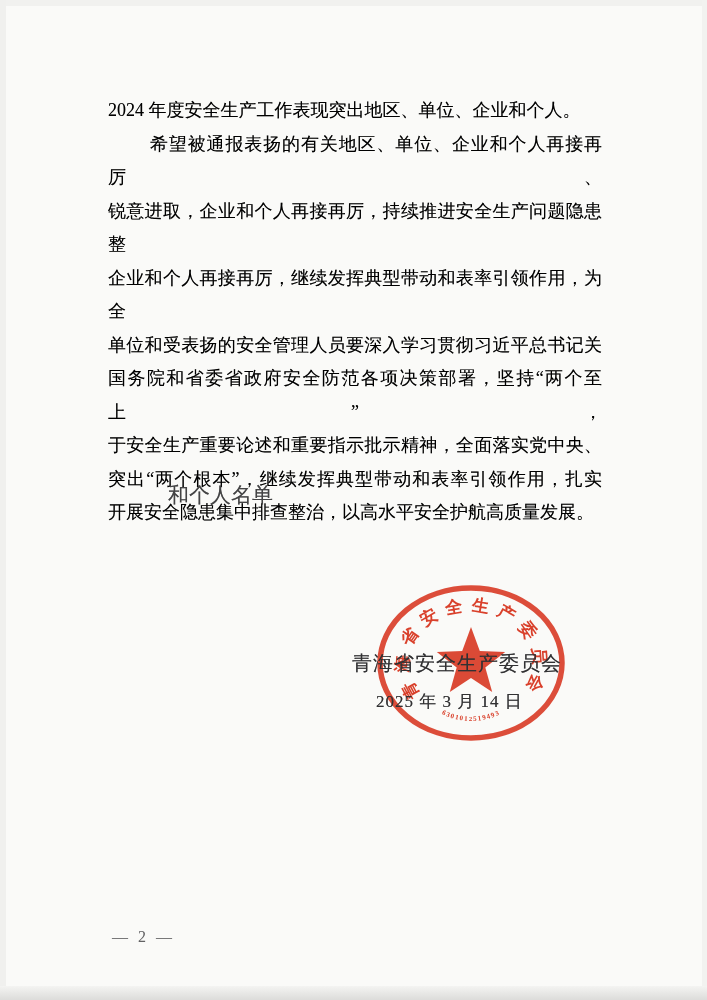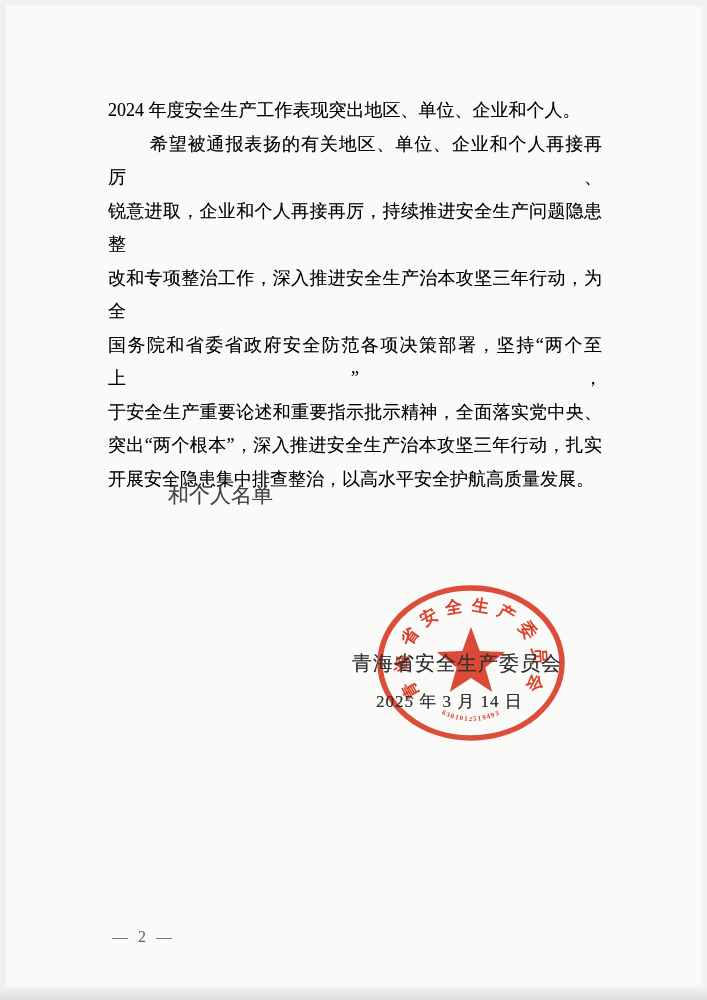--- a/index.html
+++ b/index.html
@@ -52,24 +52,25 @@
 <div class="screenshot">
 
   <div class="edge-top"></div>
   <div class="edge-left"></div>
   <div class="edge-right"></div>
 
   <div class="body-text">
     <div class="line">2024 年度安全生产工作表现突出地区、单位、企业和个人。</div>
     <div class="line full indent">希望被通报表扬的有关地区、单位、企业和个人再接再厉、</div>
     <div class="line full">锐意进取，企业和个人再接再厉，持续推进安全生产问题隐患整</div>
-    <div class="line full">改和专项整治工作，深入推进安全生产治本攻坚三年行动，为全</div>
+    <div class="line full">企业和个人再接再厉，继续发挥典型带动和表率引领作用，为全</div>
+    <div class="line full">单位和受表扬的安全管理人员要深入学习贯彻习近平总书记关</div>
     <div class="line full">国务院和省委省政府安全防范各项决策部署，坚持“两个至上”，</div>
     <div class="line full">于安全生产重要论述和重要指示批示精神，全面落实党中央、</div>
-    <div class="line full">突出“两个根本”，深入推进安全生产治本攻坚三年行动，扎实</div>
+    <div class="line full">突出“两个根本”，继续发挥典型带动和表率引领作用，扎实</div>
     <div class="line">开展安全隐患集中排查整治，以高水平安全护航高质量发展。</div>
   </div>
 
   <div class="attachment">
     <div class="att-line2">和个人名单</div>
   </div>
 
   <svg class="seal" viewBox="0 0 190 158" xmlns="http://www.w3.org/2000/svg" xmlns:xlink="http://www.w3.org/1999/xlink">
     <defs>
       <path id="arcTop" d="M 43.4 108.8 A 63 52 0 1 1 146.6 108.8" fill="none"></path>

